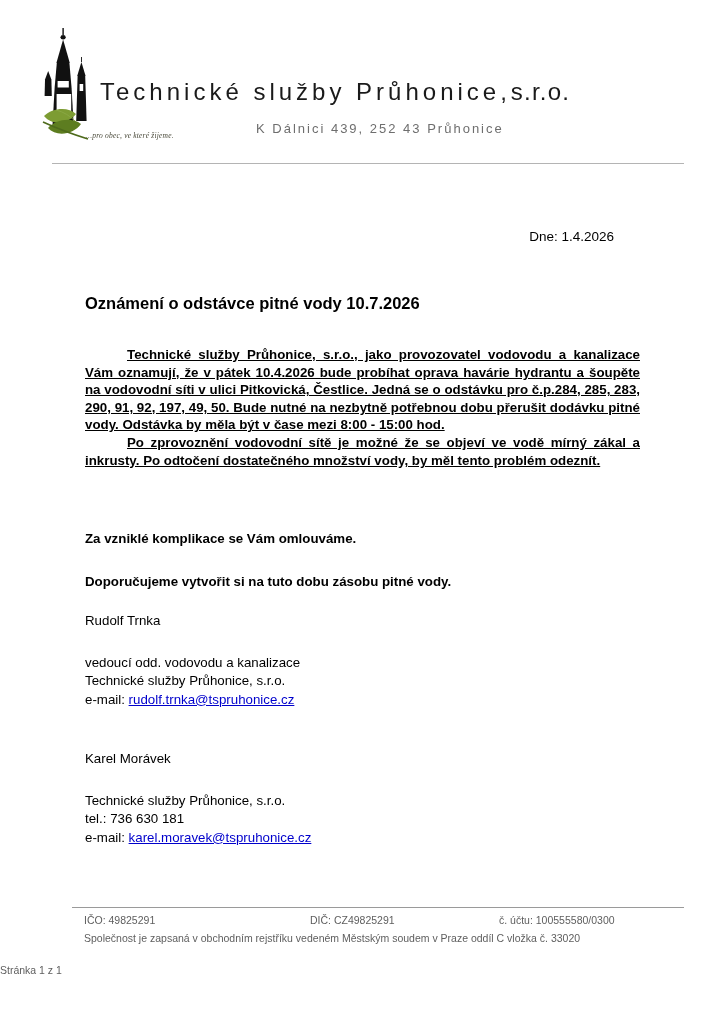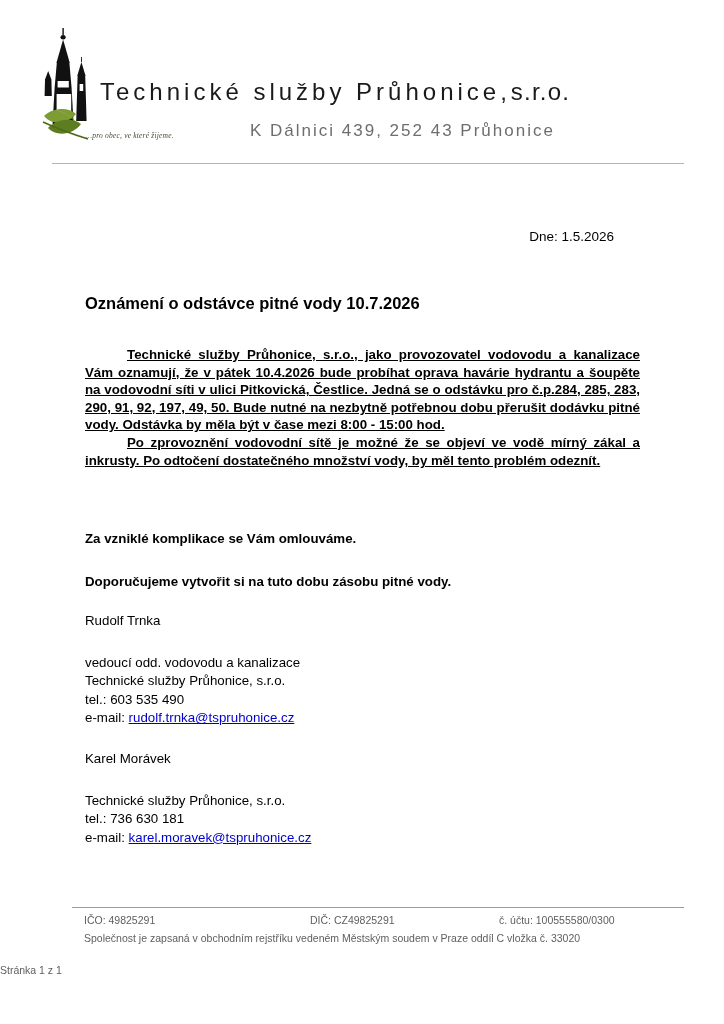--- a/index.html
+++ b/index.html
@@ -63,23 +63,23 @@
     letter-spacing: 4.0px;
     color: #1a1a1a;
     white-space: nowrap;
   }
   .company-name .suffix {
     letter-spacing: 1.2px;
   }
 
   .company-address {
     position: absolute;
-    left: 250px;
+    left: 256px;
     top: 121px;
-    font-size: 17px;
+    font-size: 13px;
     letter-spacing: 2.0px;
     color: #6e6e6e;
     white-space: nowrap;
   }
 
   .rule-top {
     position: absolute;
     left: 52px;
     top: 163px;
     width: 632px;
@@ -265,40 +265,39 @@
 
     <div class="company-name">
       <span>Technické služby Průhonice,</span><span class="suffix">s.r.o.</span>
     </div>
 
     <div class="company-address">K Dálnici 439, 252 43 Průhonice</div>
 
     <div class="rule-top"></div>
   </div>
 
-  <div class="date-line">Dne: 1.5.2026</div>
+  <div class="date-line">Dne: 1.4.2026</div>
 
   <h1 class="doc-title">Oznámení o odstávce pitné vody 10.7.2026</h1>
 
   <div class="body-block">
     <p>Technické služby Průhonice, s.r.o., jako provozovatel vodovodu a kanalizace Vám oznamují, že v pátek 10.4.2026 bude probíhat oprava havárie hydrantu a šoupěte na vodovodní síti v ulici Pitkovická, Čestlice. Jedná se o odstávku pro č.p.284, 285, 283, 290, 91, 92, 197, 49, 50. Bude nutné na nezbytně potřebnou dobu přerušit dodávku pitné vody. Odstávka by měla být v čase mezi 8:00 - 15:00 hod.</p>
     <p>Po zprovoznění vodovodní sítě je možné že se objeví ve vodě mírný zákal a inkrusty. Po odtočení dostatečného množství vody, by měl tento problém odeznít.</p>
   </div>
 
   <div class="notice-block">
     <p>Za vzniklé komplikace se Vám omlouváme.</p>
     <p>Doporučujeme vytvořit si na tuto dobu zásobu pitné vody.</p>
   </div>
 
   <div class="sig sig-1">
     <div class="sig-name">Rudolf Trnka</div>
     <div class="sig-lines">
       <div>vedoucí odd. vodovodu a kanalizace</div>
       <div>Technické služby Průhonice, s.r.o.</div>
-      <div>tel.: 603 535 490</div>
       <div><span>e-mail: </span><span class="maillink">rudolf.trnka@tspruhonice.cz</span></div>
     </div>
   </div>
 
   <div class="sig sig-2">
     <div class="sig-name">Karel Morávek</div>
     <div class="sig-lines">
       <div>Technické služby Průhonice, s.r.o.</div>
       <div>tel.: 736 630 181</div>
       <div><span>e-mail: </span><span class="maillink">karel.moravek@tspruhonice.cz</span></div>

